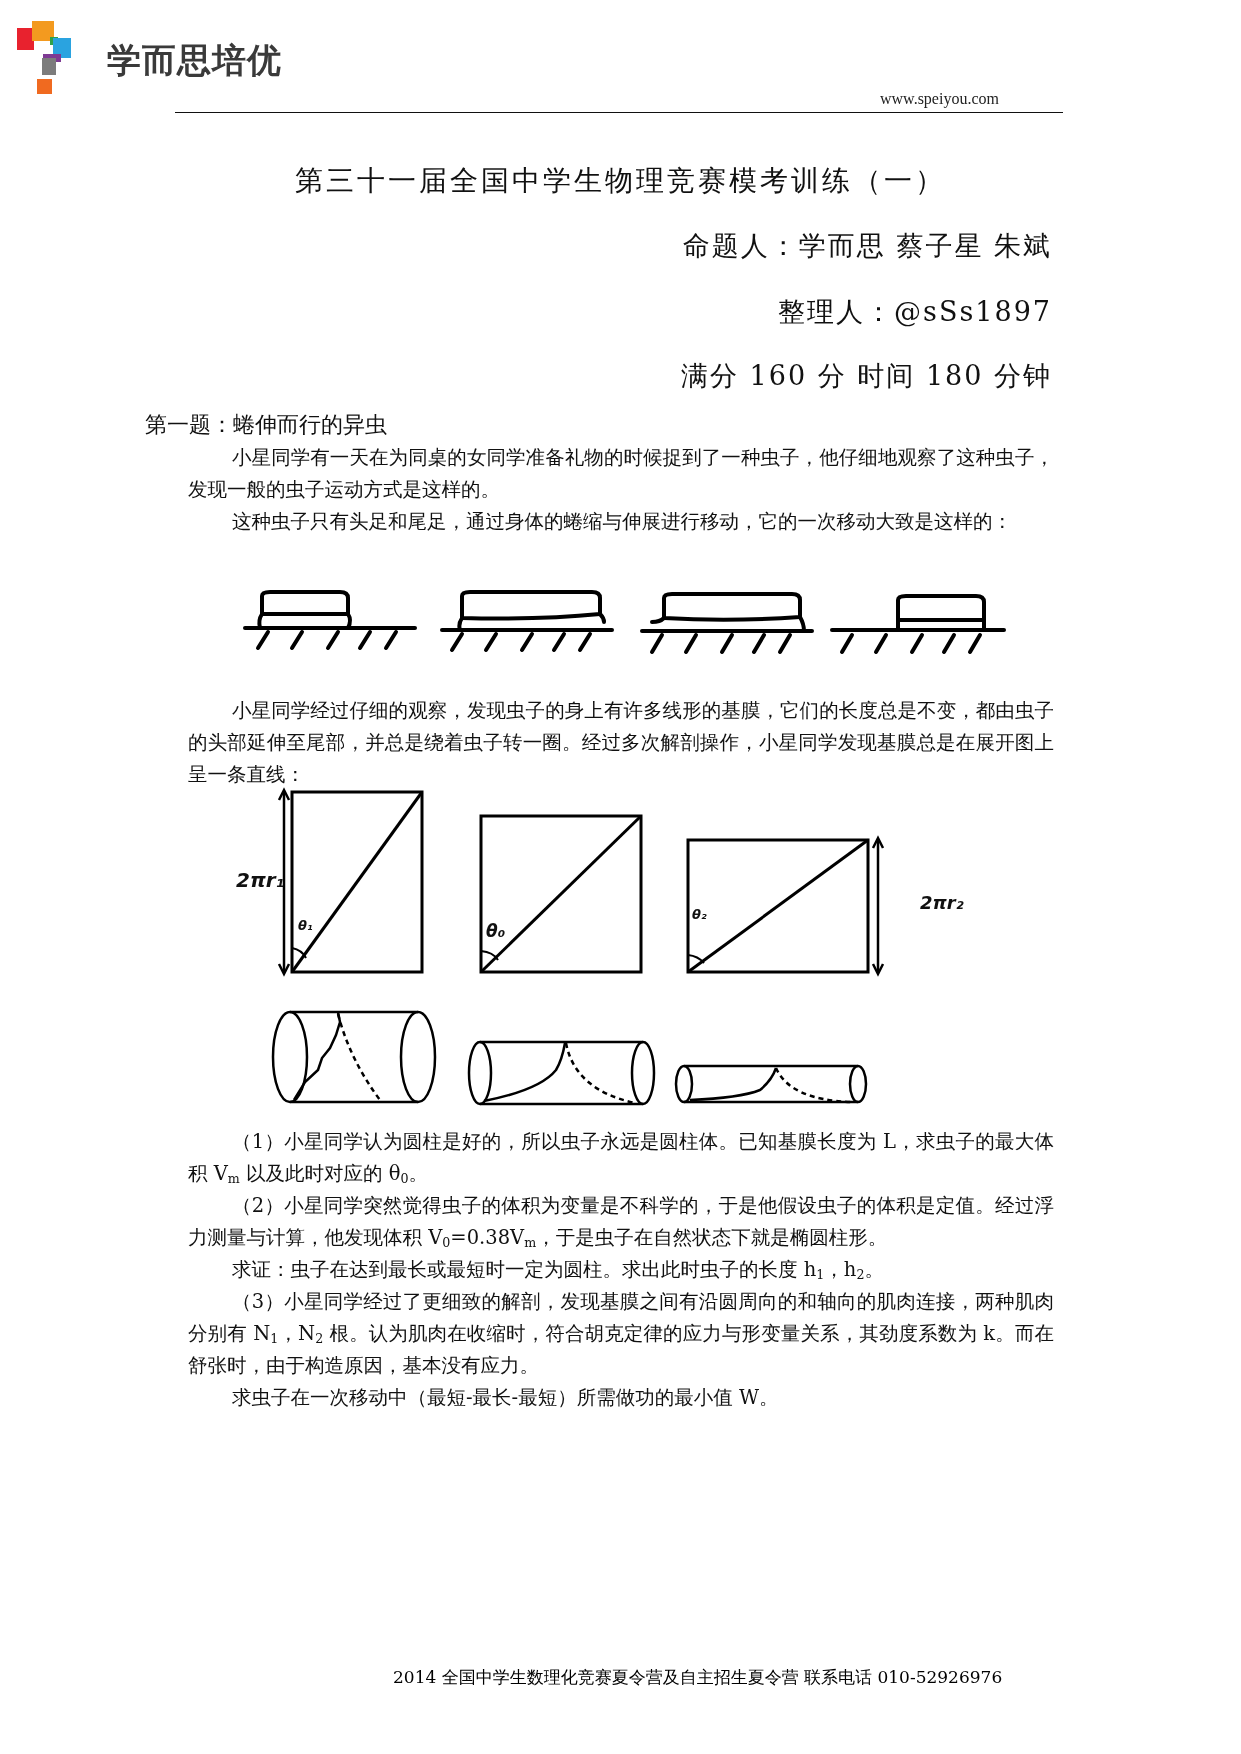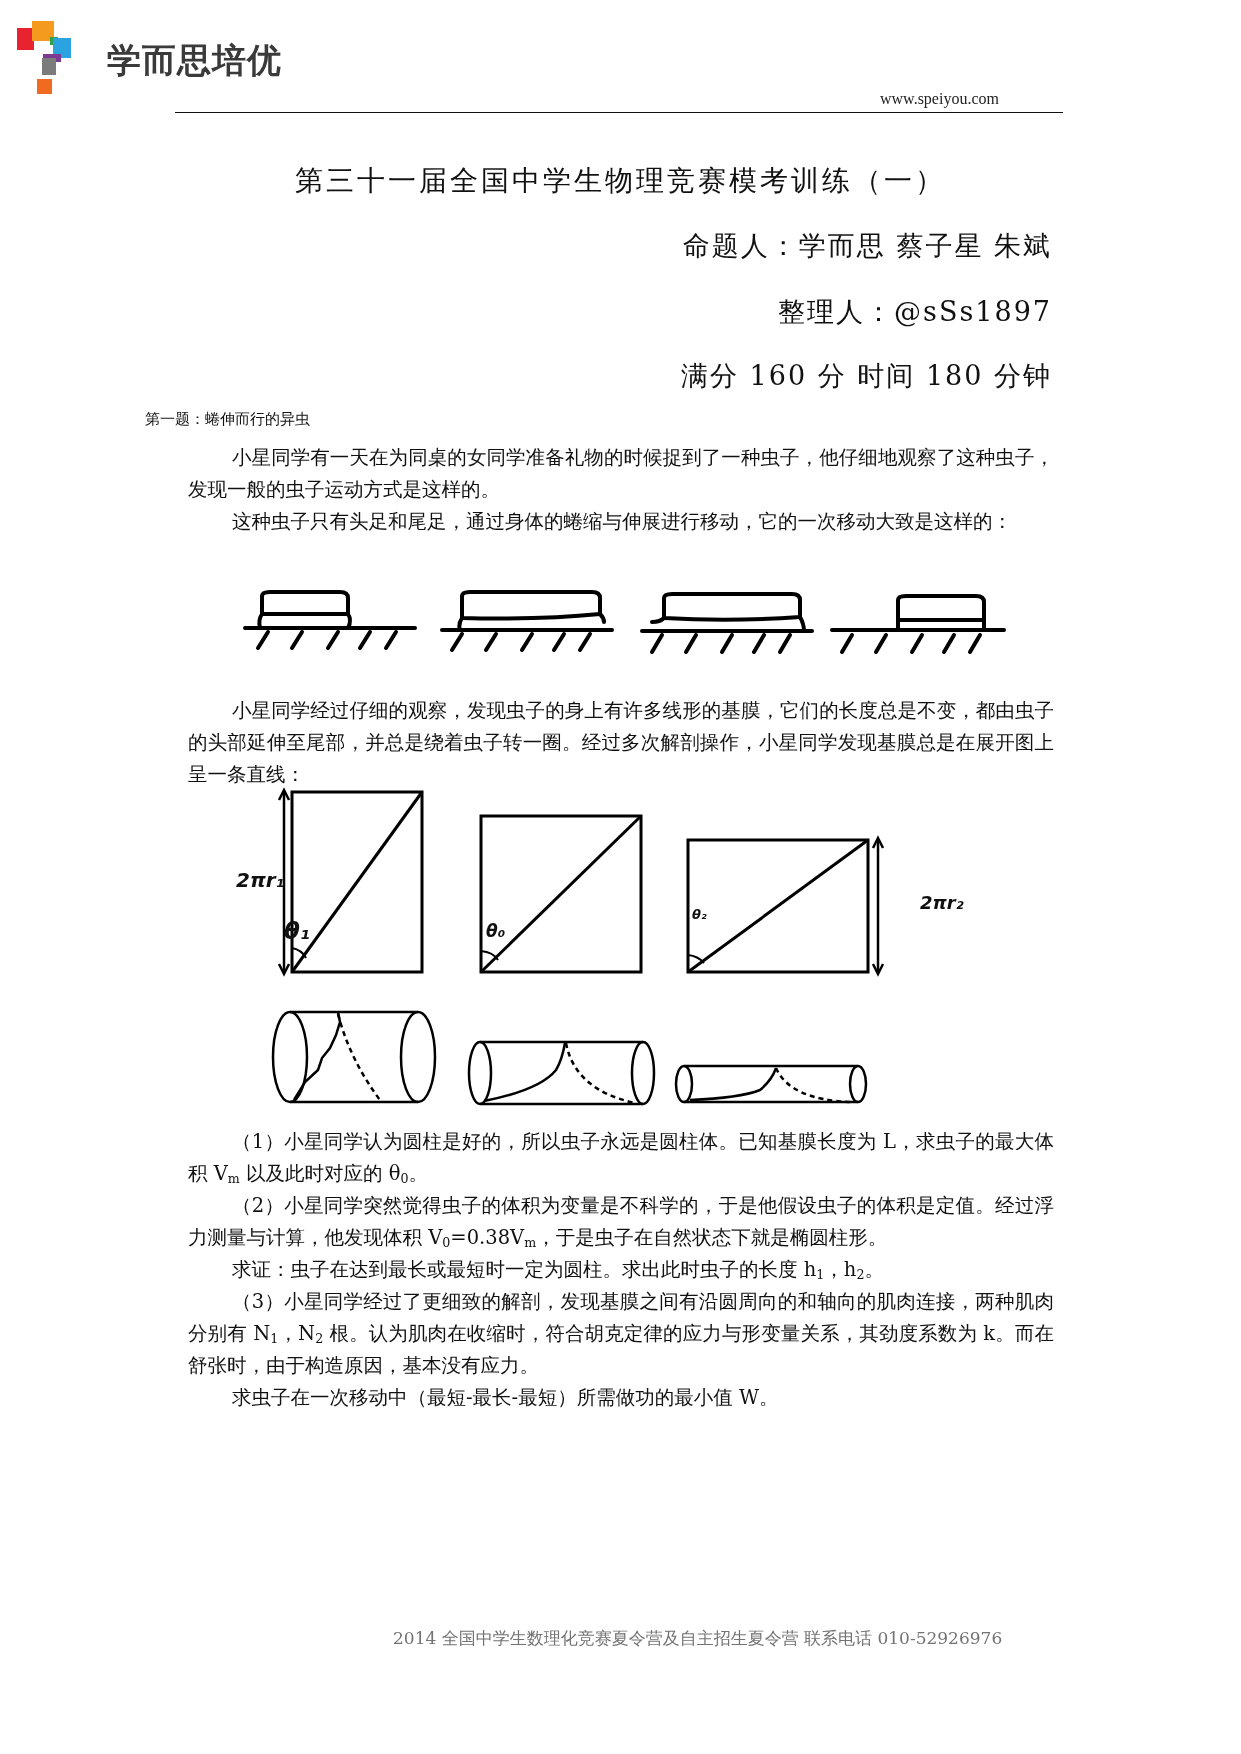--- a/index.html
+++ b/index.html
@@ -18,26 +18,26 @@
   .header-rule { left: 175px; top: 112px; width: 888px; height: 0; border-top: 1.5px solid #111; }
 
   .title { left: 0; width: 1241px; top: 162px; text-align: center; font-size: 28px; letter-spacing: 3px; font-weight: normal; }
   .meta { right: 189px; text-align: right; font-size: 27px; letter-spacing: 2px; }
   .meta1 { top: 228px; }
   .meta2 { top: 294px; text-align: center; }
   .meta3 { top: 358px; text-align: center; }
 
   .para { left: 188px; width: 866px; font-size: 19.5px; line-height: 32px; text-align: justify; }
   .indent { text-indent: 44px; }
-  .section-head { left: 145px; top: 410px; font-size: 15px; font-family: Liberation Serif, serif; }
+  .section-head { left: 145px; top: 410px; font-size: 22px; font-family: Liberation Serif, serif; }
 
   sub { font-size: 65%; vertical-align: -3px; line-height: 0; }
 
   svg { position: absolute; overflow: visible; }
-  .footer { left: 393px; top: 1627px; font-size: 17px; color: #737373; }
+  .footer { left: 393px; top: 1666px; font-size: 17px; color: #000000; }
 </style>
 </head>
 <body>
 
 <svg class="logo-mark" width="56" height="78" viewBox="0 0 56 78">
   <rect x="1" y="12" width="17" height="22" fill="#e8222e" transform="skew(0,-4)"></rect>
   <rect x="16" y="5" width="22" height="20" fill="#f39a1f" transform="skew(0,-4)"></rect>
   <rect x="34" y="21" width="8" height="8" fill="#2fa14a"></rect>
   <rect x="37" y="22" width="18" height="20" fill="#2aa3e0"></rect>
   <rect x="27" y="38" width="18" height="8" fill="#7e3a93"></rect>
@@ -114,21 +114,21 @@
     <path d="M481 951 Q493 952 498 960" stroke-width="2"></path>
 
     <rect x="688" y="840" width="180" height="132"></rect>
     <line x1="688" y1="972" x2="868" y2="840"></line>
     <line x1="878" y1="840" x2="878" y2="972" stroke-width="2.5"></line>
     <path d="M873 848 L878 838 L883 848 M873 964 L878 974 L883 964" stroke-width="2.5"></path>
     <path d="M688 955 Q698 956 704 963" stroke-width="2"></path>
   </g>
 </svg>
 <div class="abs" style="left:236px;top:868px;font-size:20px;font-family:'DejaVu Sans',sans-serif;font-weight:bold;font-style:italic;">2πr₁</div>
-<div class="abs" style="left:284px;top:918px;font-size:23px;font-family:'DejaVu Sans',sans-serif;font-weight:bold;font-style:italic;">θ₁</div>
+<div class="abs" style="left:298px;top:918px;font-size:13px;font-family:'DejaVu Sans',sans-serif;font-weight:bold;font-style:italic;">θ₁</div>
 <div class="abs" style="left:486px;top:921px;font-size:17px;font-family:'DejaVu Sans',sans-serif;font-weight:bold;font-style:italic;">θ₀</div>
 <div class="abs" style="left:692px;top:907px;font-size:13px;font-family:'DejaVu Sans',sans-serif;font-weight:bold;font-style:italic;">θ₂</div>
 <div class="abs" style="left:920px;top:892px;font-size:18px;font-family:'DejaVu Sans',sans-serif;font-weight:bold;font-style:italic;">2πr₂</div>
 
 <svg style="left:0;top:0;" width="1241" height="1120">
   <g stroke="#000" fill="none" stroke-width="2.5">
 
     <ellipse cx="290" cy="1057" rx="17" ry="45"></ellipse>
     <ellipse cx="418" cy="1057" rx="17" ry="45"></ellipse>
     <line x1="290" y1="1012" x2="418" y2="1012"></line>

